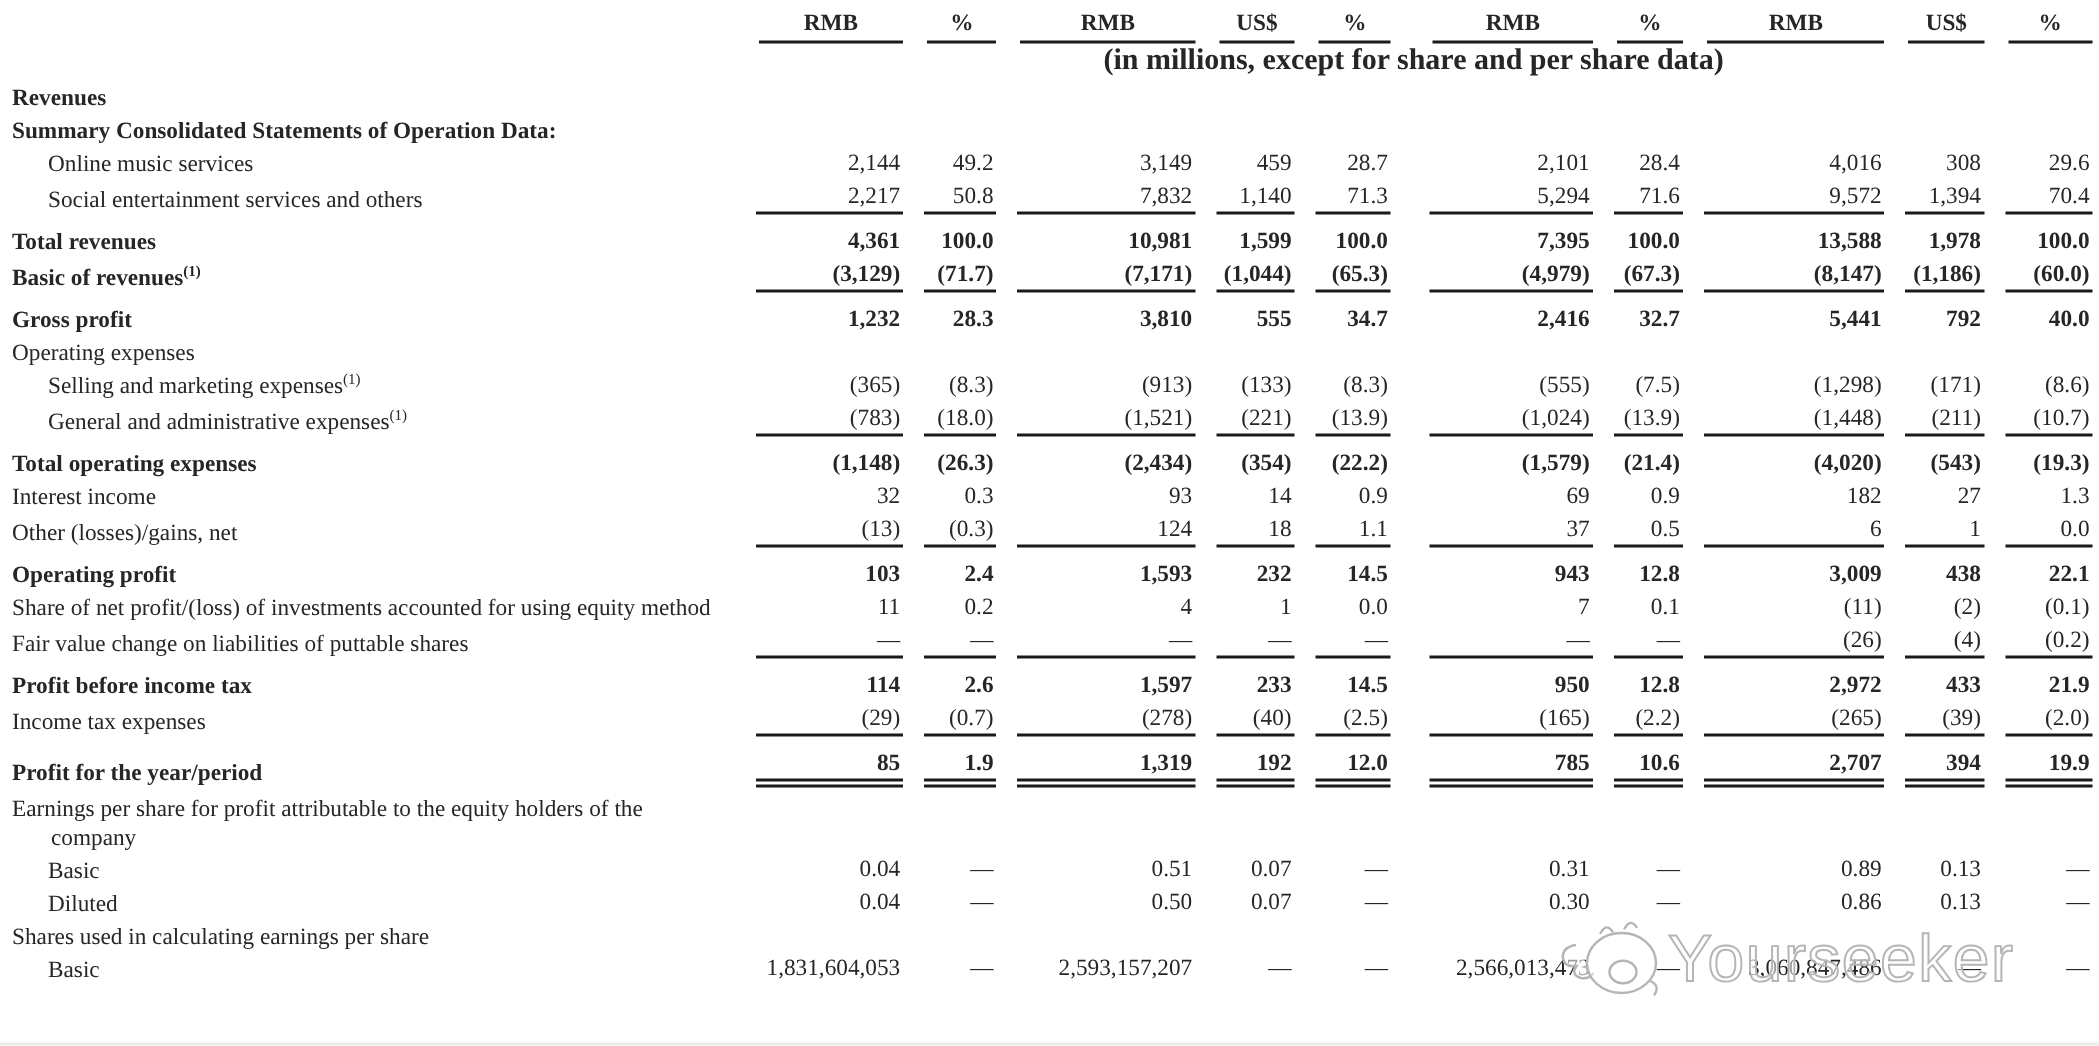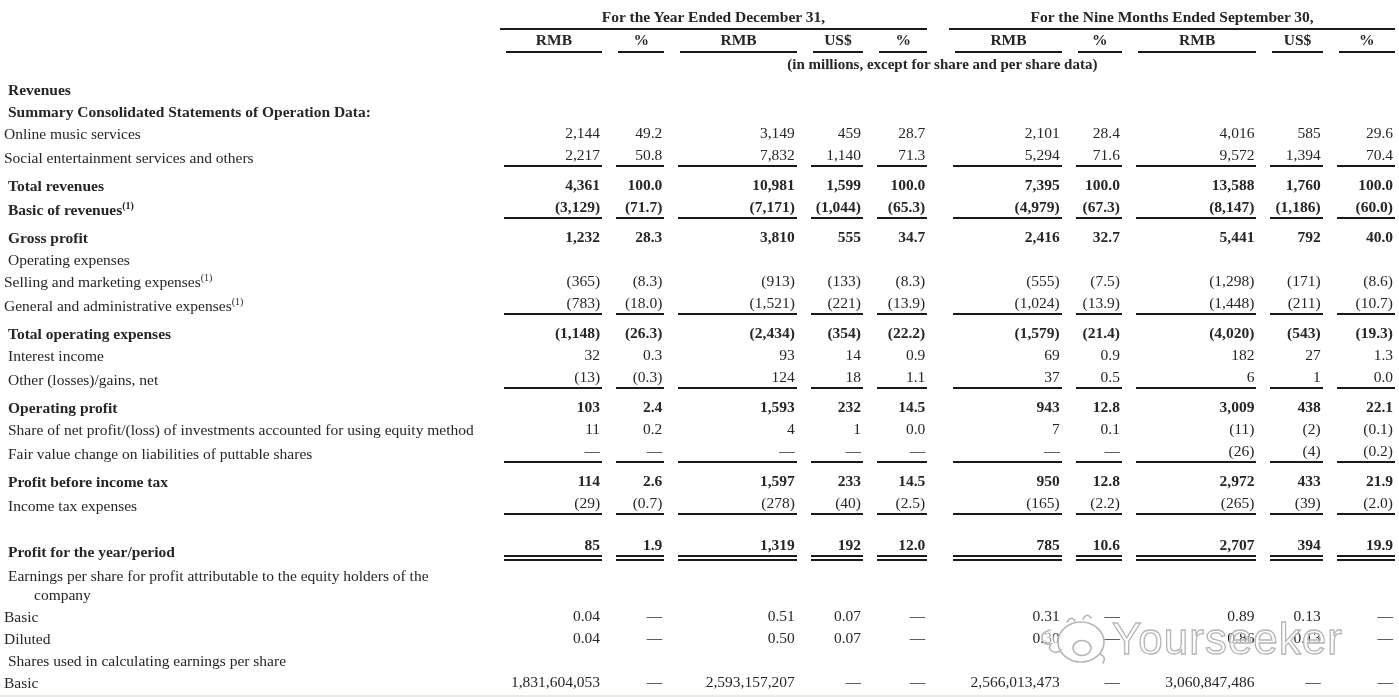--- a/index.html
+++ b/index.html
@@ -9,36 +9,36 @@
     font-family:"Liberation Serif", serif;
   }
   .sheet{position:absolute;left:0;top:0;width:1399px;}
   table{border-collapse:collapse;table-layout:fixed;width:1395px;margin-top:6px;}
   col.wl{width:488px}
   col.c1{width:112px} col.c2{width:62px} col.c3{width:132px} col.c4{width:66px} col.c5{width:64px}
   col.sp{width:12px}
   col.c6{width:122px} col.c7{width:60px} col.c8{width:134px} col.c9{width:66px} col.c10{width:72px}
   td{vertical-align:bottom;font-size:15.5px;line-height:19px;padding:0;}
   td.lbl{padding:2px 4px 0 34px;text-indent:-26px;}
-  td.lbl.ind{padding-left:30px;}
+  td.lbl.ind{padding-left:58px;}
   td.n{padding:0 0 0 14px;text-align:right;white-space:nowrap;}
   td.n .v{padding:2px 2px 1px 0;min-height:19px;}
   td.spacer{padding:0;}
   tr.bold td{font-weight:bold;}
   tr.rule td.n .v{border-bottom:2.5px solid #1a1a1a;}
-  tr.drule td.n .v{border-bottom:6px double #1a1a1a;margin-top:12px;}
+  tr.drule td.n .v{border-bottom:6px double #1a1a1a;}
   tr.gap td{padding-top:5px;}
   tr.gap td.n .v{padding-top:3px;}
   sup{font-size:10px;line-height:0;}
   
   thead td{font-weight:bold;vertical-align:bottom;}
   .ght{text-align:center;border-bottom:2.5px solid #1a1a1a;padding:1px 0 2px 0;margin-left:10px;font-size:15.5px;}
   .yt{text-align:center;border-bottom:2.5px solid #1a1a1a;padding:0 0 2px 0;margin-left:16px;font-size:15.5px;}
   .ht{text-align:center;border-bottom:2.5px solid #1a1a1a;padding:0 0 2px 0;margin-left:16px;font-size:15.5px;font-family:Liberation Serif, serif;}
-  .units{ text-align:center;font-size:15px;padding:2px 0 3px 0;}
+  .units{ text-align:center;font-size:20px;padding:2px 0 3px 0;}
   
   .wm{position:absolute;left:1036px;top:596px;width:312px;height:78px;pointer-events:none;}
   .bottom-edge{position:absolute;left:0;bottom:0;width:100%;height:2px;background:#e9e9e6;}
 </style>
 </head>
 <body>
 
 <div class="sheet">
   <table>
     <colgroup>
@@ -51,30 +51,20 @@
       <col class="sp">
         <col class="c6">
         <col class="c7">
         <col class="c8">
         <col class="c9">
         <col class="c10">
     </colgroup>
     <thead>
       <tr>
         <td></td>
-        <td colspan="5">
-          <div class="ght">For the Year Ended December 31,</div>
-        </td>
-        <td class="spacer"></td>
-        <td colspan="5">
-          <div class="ght">For the Nine Months Ended September 30,</div>
-        </td>
-      </tr>
-      <tr>
-        <td></td>
         <td>
             <div class="ht">RMB</div>
           </td>
         <td>
             <div class="ht">%</div>
           </td>
         <td>
             <div class="ht">RMB</div>
           </td>
         <td>
@@ -195,21 +185,21 @@
           <td class="n">
             <div class="v">2,101</div>
           </td>
           <td class="n">
             <div class="v">28.4</div>
           </td>
           <td class="n">
             <div class="v">4,016</div>
           </td>
           <td class="n">
-            <div class="v">585</div>
+            <div class="v">308</div>
           </td>
           <td class="n">
             <div class="v">29.6</div>
           </td>
         </tr>
         <tr class="rule">
           <td class="lbl ind"><span>Social entertainment services and others</span></td>
           <td class="n">
             <div class="v">2,217</div>
           </td>
@@ -263,21 +253,21 @@
           <td class="n">
             <div class="v">7,395</div>
           </td>
           <td class="n">
             <div class="v">100.0</div>
           </td>
           <td class="n">
             <div class="v">13,588</div>
           </td>
           <td class="n">
-            <div class="v">1,760</div>
+            <div class="v">1,978</div>
           </td>
           <td class="n">
             <div class="v">100.0</div>
           </td>
         </tr>
         <tr class="bold rule">
           <td class="lbl"><span>Basic of revenues</span><sup>(1)</sup></td>
           <td class="n">
             <div class="v">(3,129)</div>
           </td>

